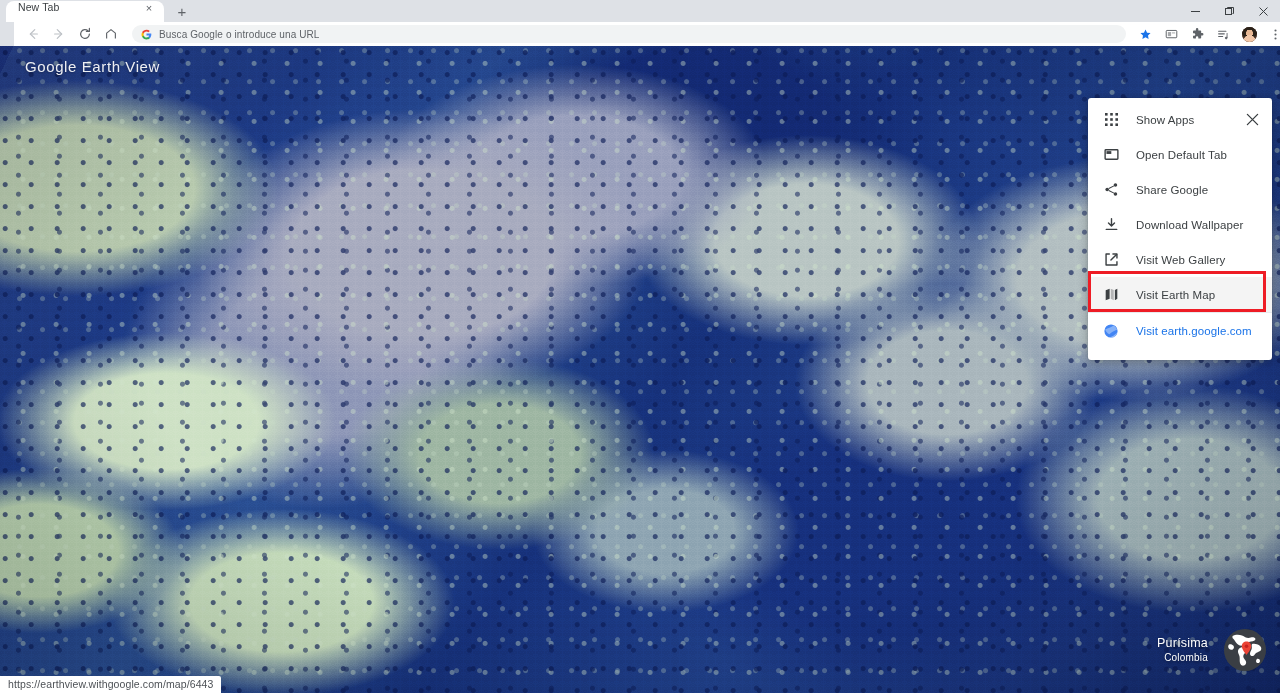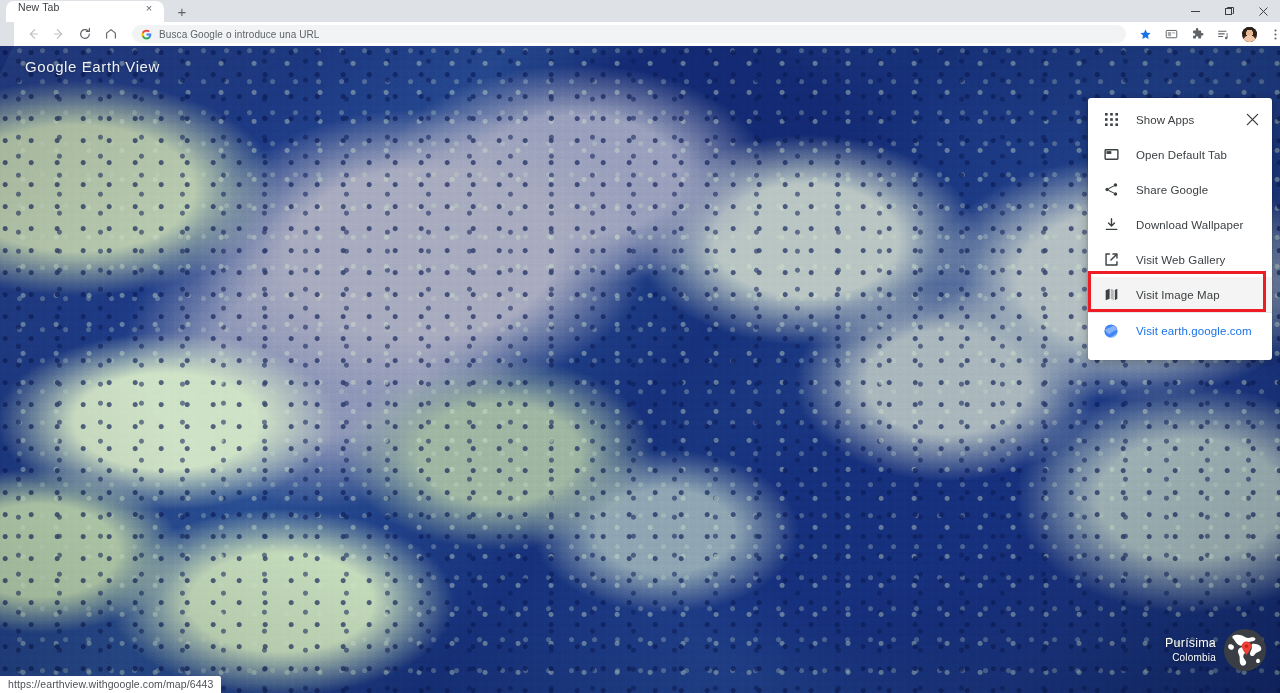--- a/index.html
+++ b/index.html
@@ -173,21 +173,21 @@
     letter-spacing: .6px;
     text-shadow: 0 1px 3px rgba(0,0,0,.35);
     white-space: nowrap;
     font-weight: 400;
     margin-left: 11px;
   }
 
   
   .location {
     position: absolute; right: 14px; bottom: 22px;
-    display: flex; align-items: center; gap: 8px;
+    display: flex; align-items: center; gap: 16px;
   }
   .loc-text { text-align: right; color: #fff; text-shadow: 0 1px 3px rgba(0,0,0,.45); }
   .loc-name { font-size: 12.5px; line-height: 15px; letter-spacing: .2px; }
   .loc-country { font-size: 10px; line-height: 14px; letter-spacing: .2px; }
   .globe {
     position: relative;
     width: 42px; height: 42px; border-radius: 50%;
     background: rgba(60,64,67,.78);
     overflow: hidden; flex: none;
   }
@@ -464,21 +464,21 @@
       </div>
 
       <div class="mi highlighted">
         <span class="mi-icon">
           <svg width="15" height="15" viewBox="0 0 16 16">
             <path d="M1.8 3.4 L6 1.8 V12.6 L1.8 14.2 Z" fill="currentColor"></path>
             <path d="M7.2 1.8 L10.4 3.2 V14.2 L7.2 12.6 Z" fill="currentColor" opacity=".35"></path>
             <path d="M11.6 3.2 L14.2 1.8 V12.6 L11.6 14.2 Z" fill="currentColor"></path>
           </svg>
         </span>
-        <span class="mi-label">Visit Image Map</span>
+        <span class="mi-label">Visit Earth Map</span>
       </div>
 
       <div class="mi-sep"></div>
 
       <div class="mi mi-link">
         <span class="mi-icon">
           <svg width="16" height="16" viewBox="0 0 16 16">
             <circle cx="8" cy="8" r="6.6" fill="#4285f4"></circle>
             <path d="M2.2 6.4 C5 5 8 4.4 10.6 2.4 C12.2 3.4 13.6 4.8 14.2 6.6 C11.4 8 8.6 9 6.4 11.2 C4.4 10.2 2.8 8.6 2.2 6.4 Z" fill="#8ab4f8" opacity=".95"></path>
             <path d="M7 14.3 C9.6 13.4 12.2 12 14.1 9.6 C13.8 11.9 11.9 13.9 9.4 14.4 Z" fill="#a8c7fa" opacity=".8"></path>

